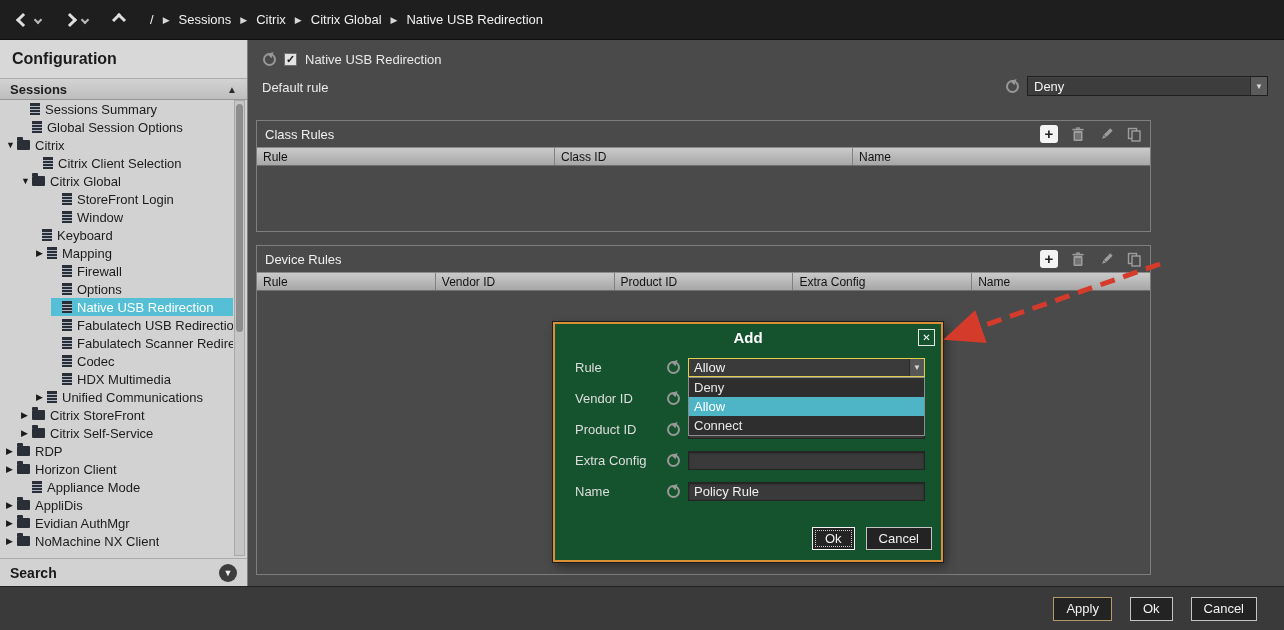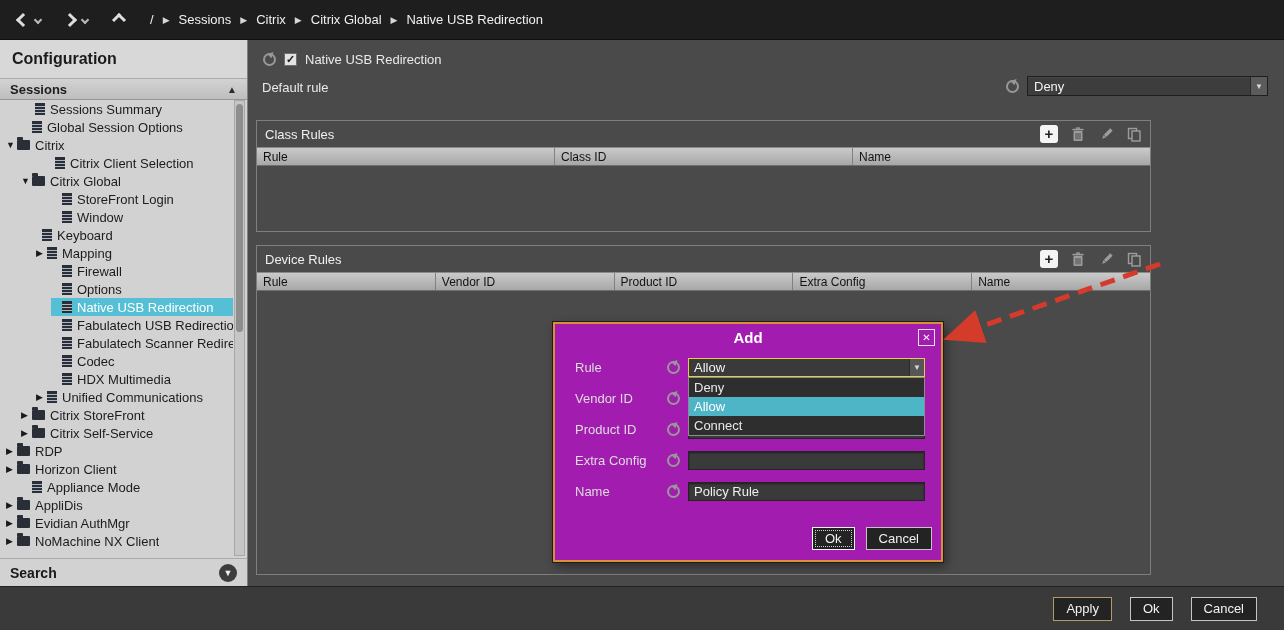--- a/index.html
+++ b/index.html
@@ -83,21 +83,21 @@
             font-size:15px; font-weight:bold; line-height:17px; text-align:center; }
   .ic { width:16px; height:16px; display:flex; align-items:center; justify-content:center; }
   .thead { display:flex; height:19px; background:linear-gradient(#cacaca,#a7a7a7);
            border-top:1px solid #8a8a8a; border-bottom:1px solid #6f6f6f; }
   .th { flex:1; border-right:1px solid #818181; padding:0 6px; font-size:12px; color:#121212;
         line-height:18px; overflow:hidden; white-space:nowrap; }
   .th:last-child { border-right:none; }
   .tbody { flex:1; }
 
   
-  .dialog { position:absolute; left:553px; top:322px; width:390px; height:240px; background:#a21caf;
+  .dialog { position:absolute; left:553px; top:322px; width:390px; height:240px; background:#14532d;
             border:2px solid #dc9036; box-shadow:0 0 0 1px #1c1c1c, 3px 4px 10px rgba(0,0,0,0.45);
             z-index:20; color:#e6e6e6; font-size:13px; }
   .dlg-title { text-align:center; font-weight:bold; font-size:15px; color:#ffffff; margin-top:5px; }
   .dlg-close { position:absolute; top:5px; right:6px; width:17px; height:17px; border:1px solid #e6e6e6;
                color:#ffffff; font-size:10px; line-height:15px; text-align:center; }
   .fld { position:absolute; left:20px; right:16px; height:20px; display:flex; align-items:center; }
   .fld .flabel { width:92px; flex:none; color:#dedede; }
   .fld .reset { margin-right:8px; }
   .fld-rule   { top:33px; }
   .fld-vendor { top:64px; }
@@ -163,42 +163,42 @@
       </div>
   </div>
 
   <div class="sidebar">
     <div class="cfg-title">Configuration</div>
     <div class="sessions-hdr">
       <span>Sessions</span>
       <span class="tri">▲</span>
     </div>
     <div class="tree">
-        <div class="trow" style="padding-left: 24px;">
+        <div class="trow" style="padding-left: 19px;">
           <span class="tinner">
             <span class="expander"></span>
             <span class="i-doc"></span>
             <span class="tlabel">Sessions Summary</span>
           </span>
         </div>
         <div class="trow" style="padding-left: 21px;">
           <span class="tinner">
             <span class="expander"></span>
             <span class="i-doc"></span>
             <span class="tlabel">Global Session Options</span>
           </span>
         </div>
         <div class="trow" style="padding-left: 6px;">
           <span class="tinner">
             <span class="expander">▼</span>
             <span class="i-folder"></span>
             <span class="tlabel">Citrix</span>
           </span>
         </div>
-        <div class="trow" style="padding-left: 44px;">
+        <div class="trow" style="padding-left: 32px;">
           <span class="tinner">
             <span class="expander"></span>
             <span class="i-doc"></span>
             <span class="tlabel">Citrix Client Selection</span>
           </span>
         </div>
         <div class="trow" style="padding-left: 21px;">
           <span class="tinner">
             <span class="expander">▼</span>
             <span class="i-folder"></span>

